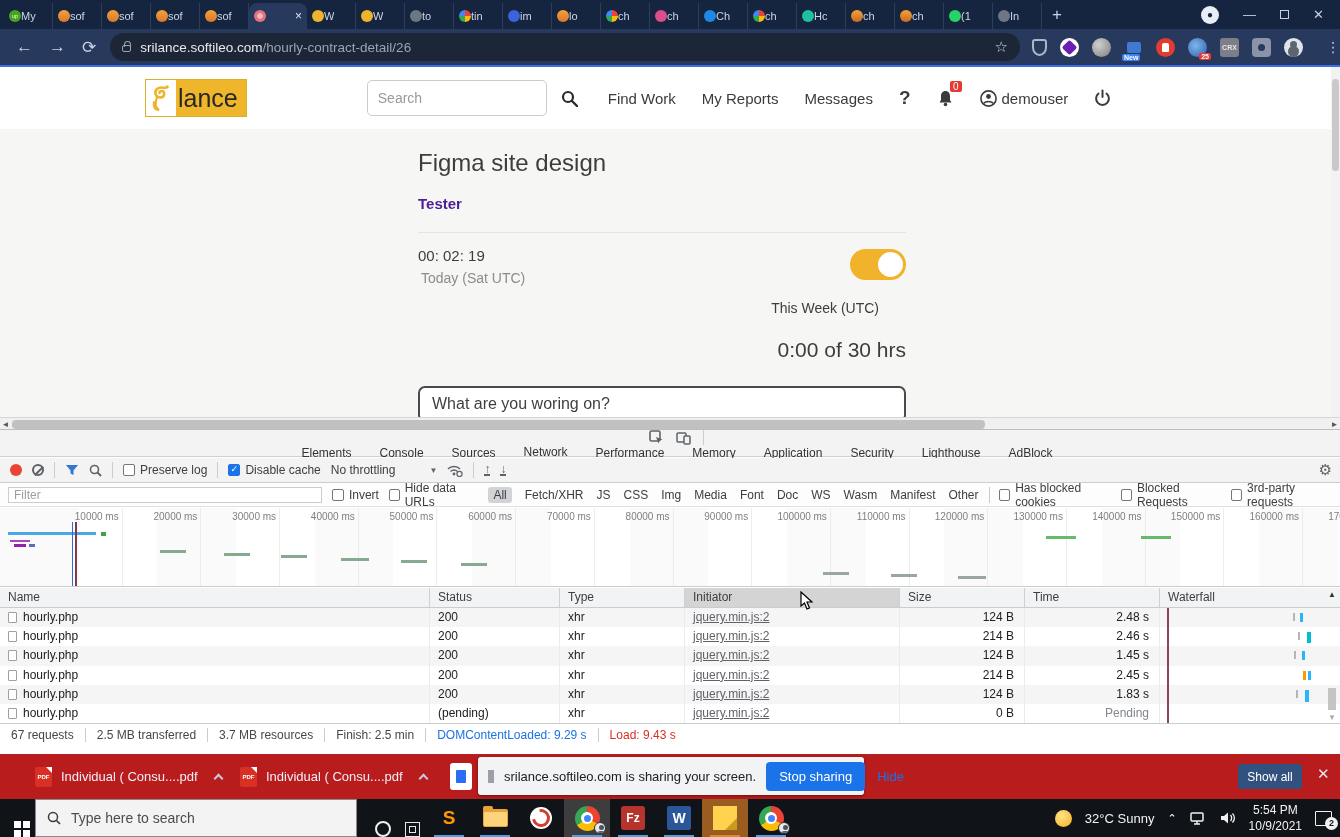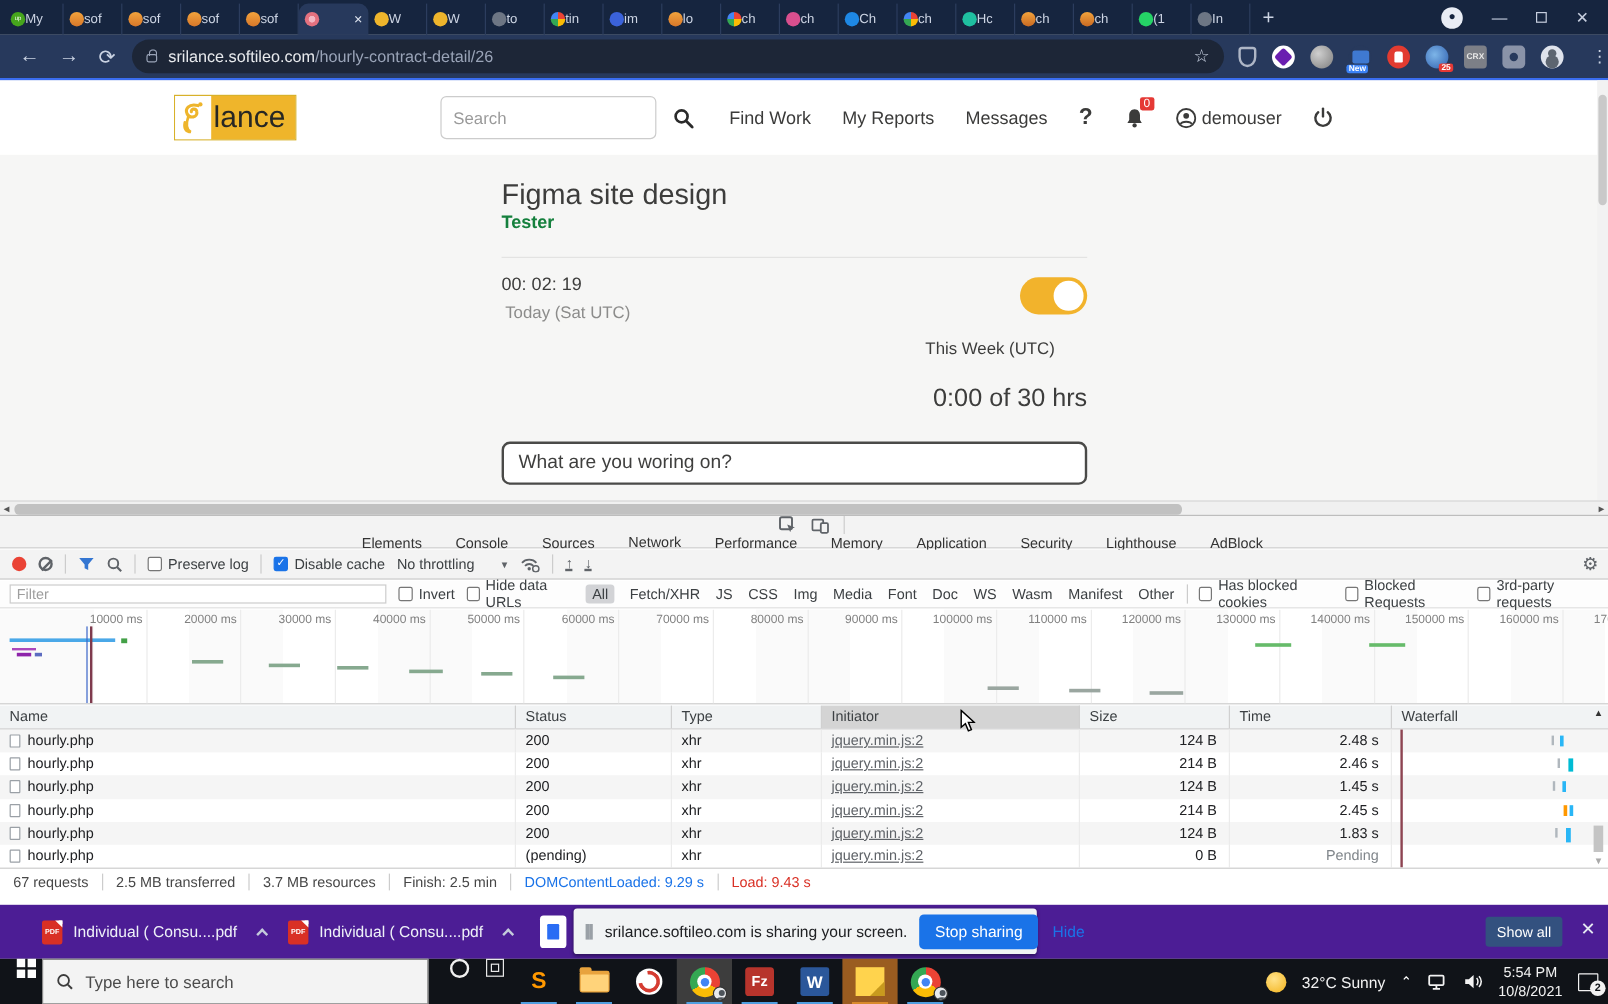--- a/index.html
+++ b/index.html
@@ -56,21 +56,21 @@
   .site-search { margin-left:120px; width:180px; height:36px; border:1px solid #ccc; border-radius:5px; background:#fff; font-size:14px; color:#444; padding:0 10px; font-family:"Liberation Sans",sans-serif; }
   .site-search::placeholder { color:#9a9a9a; }
   .mag-site { margin-left:14px; }
   .site-nav { display:flex; align-items:center; gap:26px; margin-left:30px; color:#3b3b3a; font-size:15px; }
   .qmark { font-size:19px; font-weight:bold; color:#3b3b3a; }
   .bell-wrap { position:relative; }
   .bell-badge { position:absolute; top:-8px; right:-8px; background:#e53935; color:#fff; font-size:10px; padding:0 3px; border-radius:2px; }
   .user-chip { display:flex; align-items:center; gap:5px; color:#3b3b3a; font-size:15px; }
   .content { position:absolute; left:418px; top:64px; width:488px; }
   .c-title { font-size:24px; color:#3d3d3c; margin-top:20px; }
-  .c-sub { font-size:15px; font-weight:bold; color:#15803d; }
+  .c-sub { font-size:15px; font-weight:bold; color:#4c1d95; margin-top:18px; }
   .c-hr { border:none; border-top:1px solid #e3e3e2; margin-top:20px; }
   .timer-row { display:flex; justify-content:space-between; margin-top:14px; }
   .t-time { font-size:15px; color:#3d3d3c; }
   .t-cap { font-size:14px; color:#8c8c8b; margin-top:6px; padding-left:3px; }
   .toggle { width:56px; height:31px; background:#f2b32c; border-radius:16px; position:relative; margin-top:2px; }
   .toggle-knob { position:absolute; right:3px; top:3px; width:25px; height:25px; background:#fff; border-radius:50%; }
   .week-label { text-align:right; font-size:14px; color:#3d3d3c; margin-top:14px; padding-right:27px; }
   .week-hours { text-align:right; font-size:21px; color:#3d3d3c; margin-top:22px; }
   .memo { width:488px; height:36px; margin-top:24px; border:2px solid #4a4a48; border-radius:7px; background:#fff; font-size:16px; padding:0 12px; font-family:"Liberation Sans",sans-serif; }
   .memo::placeholder { color:#3f3f3e; }
@@ -100,21 +100,21 @@
 
   .dt-toolbar { position:absolute; left:0; top:28px; width:100%; height:25px; background:#f3f3f3; border-bottom:1px solid #ccc; display:flex; align-items:center; gap:10px; padding:0 10px; }
   .rec-dot { width:12px; height:12px; border-radius:50%; background:#ea4335; }
   .clear-ic { width:12px; height:12px; border:2px solid #5f6368; border-radius:50%; position:relative; }
   .clear-ic::before { content:""; position:absolute; left:-1px; top:4px; width:12px; height:2px; background:#5f6368; transform:rotate(-45deg); }
   .tsep { width:1px; height:16px; background:#ccc; }
   .cbox { width:12px; height:12px; border:1.5px solid #767676; border-radius:2px; background:#fff; }
   .cbox.checked { background:#1a73e8; border-color:#1a73e8; position:relative; }
   .cbox.checked::after { content:"✓"; color:#fff; font-size:9px; position:absolute; left:1px; top:-1px; }
   .chk { display:flex; align-items:center; gap:5px; }
-  .ddown { display:flex; align-items:center; gap:21px; }
+  .ddown { display:flex; align-items:center; gap:34px; }
   .dd-arrow { font-size:8px; color:#5f6368; }
   .arrow-io { color:#5f6368; font-size:12px; font-weight:bold; border-bottom:2px solid #5f6368; line-height:10px; }
   .dt-gear-right { position:absolute; right:8px; top:31px; }
 
   .dt-filter { position:absolute; left:0; top:54px; width:100%; height:23px; background:#fdfdfd; border-bottom:1px solid #e0e0e0; display:flex; align-items:center; gap:10px; padding:0 8px; }
   .filter-input { width:355px; height:16px; border:1px solid #ccc; font-size:12px; padding:0 5px; color:#444; font-family:"Liberation Sans",sans-serif; }
   .filter-input::placeholder { color:#9e9e9e; }
   .ftypes { display:flex; align-items:center; gap:13px; }
   .ftype { color:#3c4043; }
   .ftype.active { background:#d2d3d6; border-radius:3px; padding:1px 5px; }
@@ -148,37 +148,37 @@
   .tbl-up { text-align:center; font-size:8px; color:#333; }
   .tbl-down { position:absolute; bottom:0; width:100%; text-align:center; font-size:8px; color:#aaa; }
   .tbl-thumb { position:absolute; top:98px; left:2px; width:8px; height:22px; background:#c4c4c4; }
   .cursor-svg { position:absolute; left:800px; top:3px; z-index:5; }
 
   .dt-status { position:absolute; left:0; top:293px; width:100%; height:22px; border-top:1px solid #ccc; display:flex; align-items:center; background:#fff; }
   .sum-item { font-size:12px; color:#474747; padding:0 11px; }
   .sum-item + .sum-item { border-left:1px solid #ccc; }
 
   
-  .dlbar { position:absolute; left:0; top:754px; width:1340px; height:45px; background:#4c1d95; }
+  .dlbar { position:absolute; left:0; top:754px; width:1340px; height:45px; background:#b91c1c; }
   .dl-item { position:absolute; top:7px; height:31px; display:flex; align-items:center; gap:9px; color:#eef1f8; font-size:13px; }
   .pdf-ic { width:17px; height:20px; background:#d93025; border-radius:2px; color:#fff; font-size:6px; font-weight:bold; display:grid; place-items:center; position:relative; }
   .pdf-ic::before { content:""; position:absolute; right:0; top:0; border:3px solid #fff; border-left-color:transparent; border-bottom-color:transparent; }
   .dl-chev { width:7px; height:7px; border-left:2px solid #c4cbdb; border-top:2px solid #c4cbdb; transform:rotate(45deg); margin-left:8px; margin-top:3px; }
   .mini-file { position:absolute; left:450px; top:9px; width:22px; height:27px; background:#fff; border-radius:3px; display:grid; place-items:center; }
   .mini-file::before { content:""; width:10px; height:13px; background:#2a6df4; border-radius:1px; }
   .share-dialog { position:absolute; left:478px; top:3px; width:386px; height:38px; background:#f1f3f4; border-radius:3px; box-shadow:0 1px 3px rgba(0,0,0,0.4); display:flex; align-items:center; gap:10px; padding:0 10px; }
   .pause-bars { width:8px; height:13px; border-left:3px solid #9aa0a6; border-right:3px solid #9aa0a6; }
   .share-msg { font-size:13px; color:#202124; white-space:nowrap; }
   .stop-btn { background:#1a73e8; color:#fff; font-size:13px; padding:7px 13px; border-radius:4px; border:none; font-family:"Liberation Sans",sans-serif; white-space:nowrap; }
   .hide-btn { color:#1a73e8; font-size:13px; margin-left:2px; }
   .showall-btn { position:absolute; left:1238px; top:10px; width:64px; height:25px; background:#33517f; color:#fff; font-size:12px; border:none; border-radius:3px; font-family:"Liberation Sans",sans-serif; }
   .dl-x { position:absolute; left:1317px; top:11px; color:#e6eaf2; font-size:15px; }
 
   
-  .taskbar { position:absolute; left:0; top:799px; width:1340px; height:38px; background:#101318; display:flex; align-items:flex-start; }
+  .taskbar { position:absolute; left:0; top:799px; width:1340px; height:38px; background:#101318; display:flex; align-items:flex-end; }
   .win-flag { margin-left:14px; width:7px; height:7px; background:#fdfdfd; box-shadow:9px 0 #fdfdfd, 0 9px #fdfdfd, 9px 9px #fdfdfd; margin-right:14px; margin-bottom:9px; }
   .tb-search { width:322px; height:38px; background:#f3f3f3; border:1px solid #8a8a8a; display:flex; align-items:center; gap:10px; padding:0 11px; }
   .tb-search input { border:none; background:transparent; font-size:14px; color:#333; width:250px; font-family:"Liberation Sans",sans-serif; }
   .tb-search input::placeholder { color:#4c4c4c; }
   .cortana { width:16px; height:16px; border:2px solid #f0f0f0; border-radius:50%; margin:0 14px 0 18px; }
   .taskview { width:15px; height:15px; border:1.5px solid #e8e8e8; position:relative; margin-right:6px; }
   .taskview::before { content:""; position:absolute; left:3px; top:3px; right:3px; bottom:3px; border:1px solid #e8e8e8; }
   .apps { display:flex; height:38px; }
   .app { width:46px; height:38px; display:grid; place-items:center; position:relative; }
   .app.open::after { content:""; position:absolute; bottom:0; left:8px; width:30px; height:2.5px; background:#4f9fe0; }
@@ -916,21 +916,21 @@
       </span>
       <span>
         <svg width="16" height="14" viewBox="0 0 16 14">
             <path d="M1 5 L4 5 L8 1.5 L8 12.5 L4 9 L1 9 Z" fill="#f2f2f2"></path>
             <path d="M10.5 4 C12 5.5 12 8.5 10.5 10" stroke="#f2f2f2" stroke-width="1.3" fill="none"></path>
             <path d="M12.5 2.5 C15 5 15 9 12.5 11.5" stroke="#f2f2f2" stroke-width="1.3" fill="none"></path>
           </svg>
       </span>
       <div class="clock">
         <div>5:54 PM</div>
-        <div>10/8/2021</div>
+        <div>10/9/2021</div>
       </div>
       <span class="action-ic">
         <span class="action-badge">2</span>
       </span>
     </div>
   </div>
 
 </div>
 
 </body></html>

